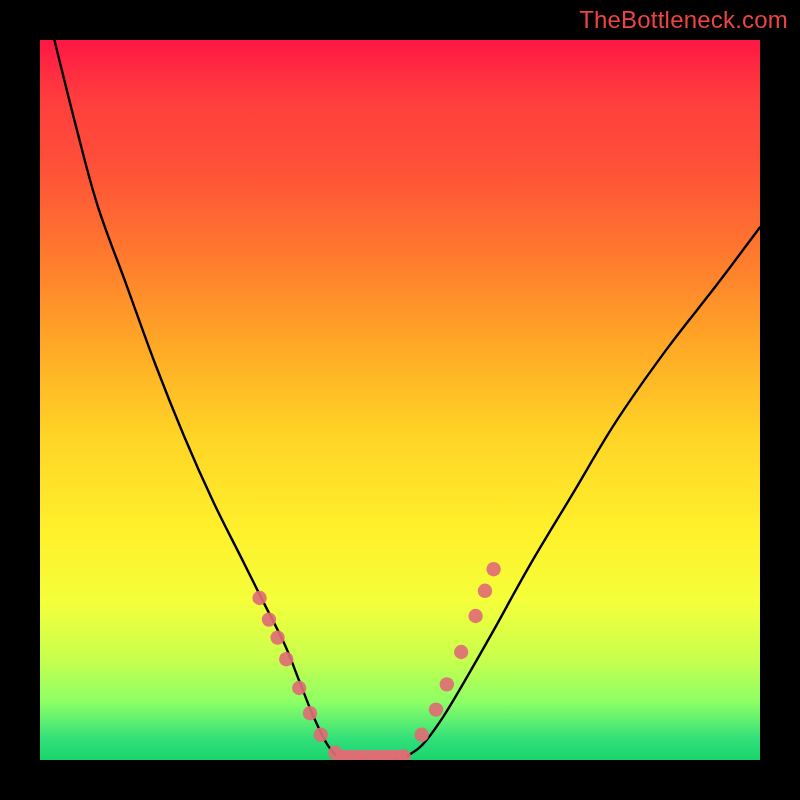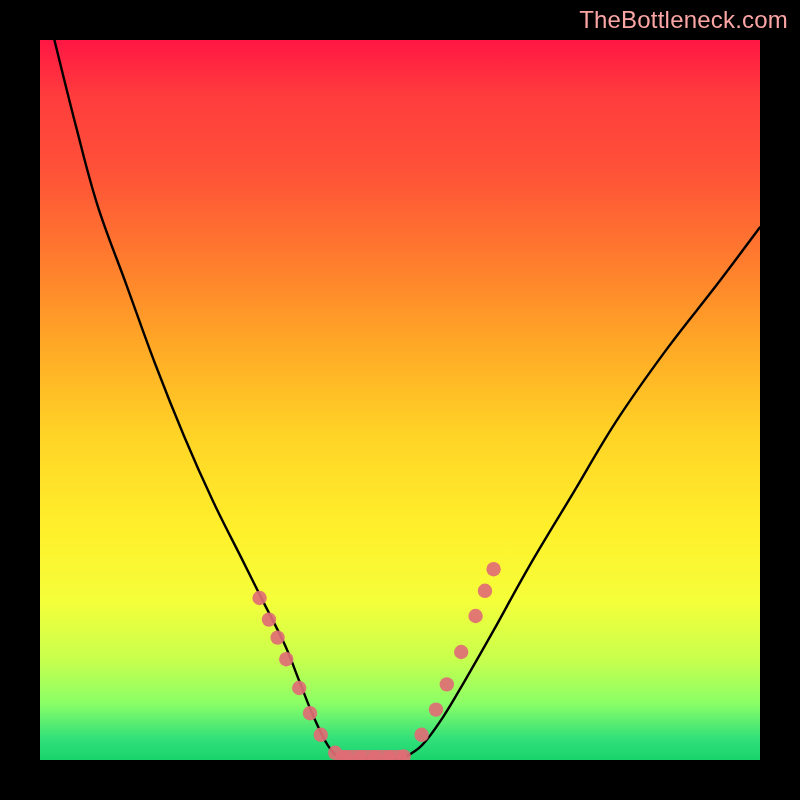--- a/index.html
+++ b/index.html
@@ -37,21 +37,21 @@
       #c8ff4d 86%,
       #8cff66 92%,
       #33e07a 97%,
       #18d46b 100%
     );
   }
   .watermark {
     position: absolute;
     top: 6px;
     right: 12px;
-    color: #fca5a5;
+    color: #ef4444;
     font-size: 24px;
     letter-spacing: 0.2px;
     font-weight: 400;
     user-select: none;
   }
 </style>
 </head>
 <body>
 
 <div class="stage">

